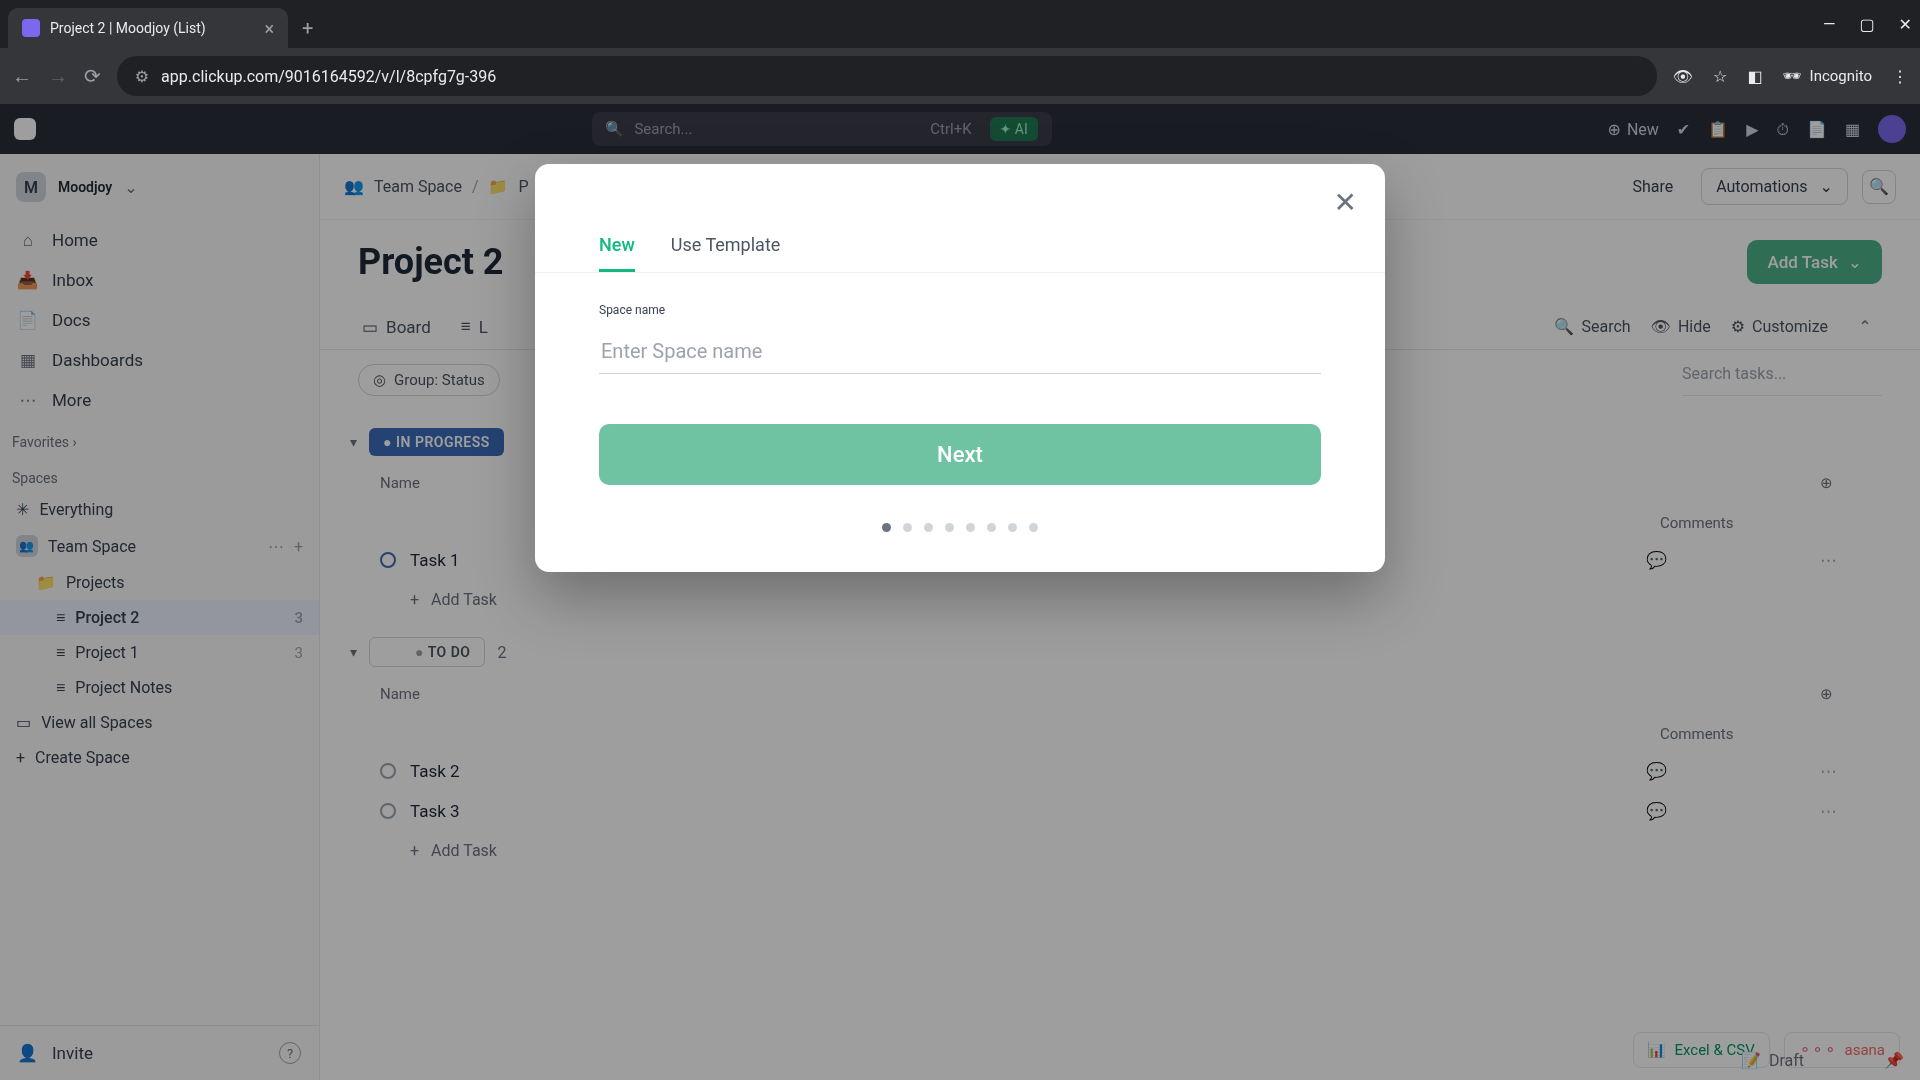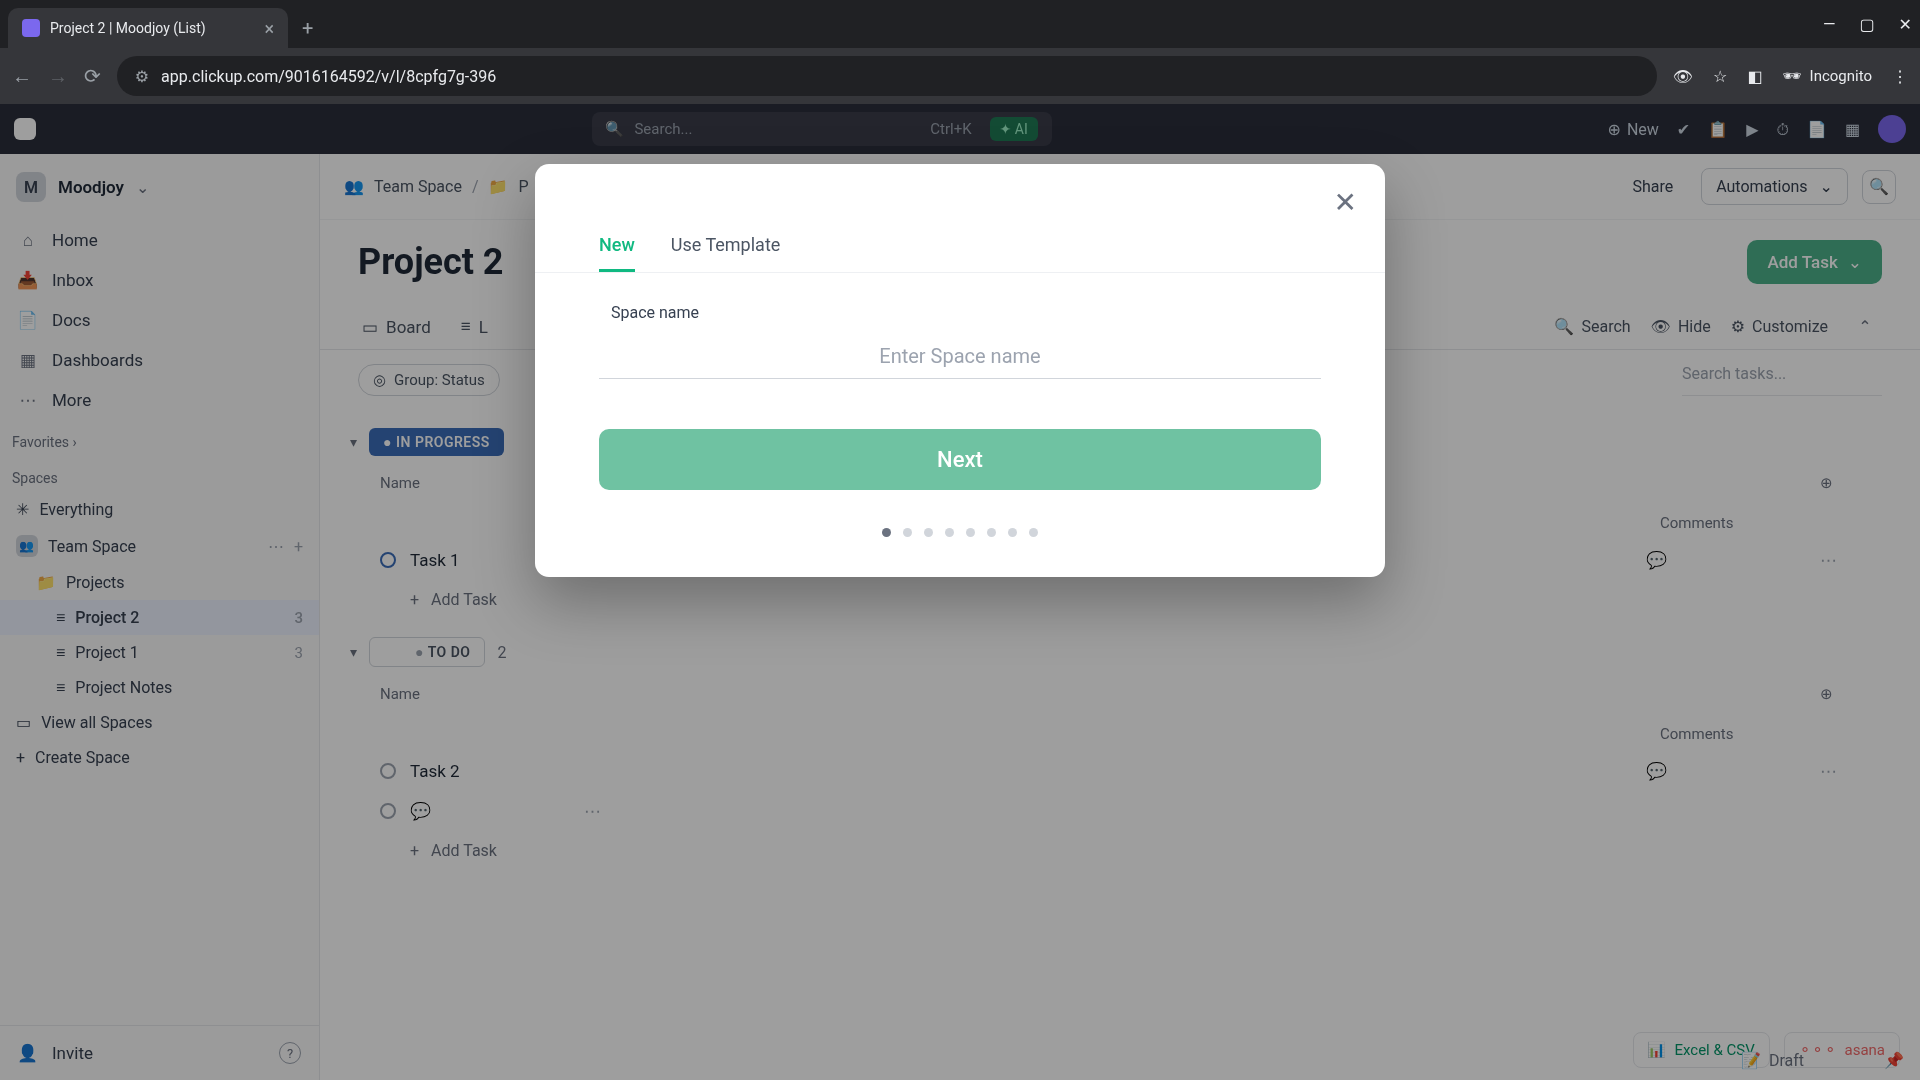--- a/index.html
+++ b/index.html
@@ -35,21 +35,21 @@
     .top-actions { display: flex; align-items: center; gap: 18px; color: #cbd5e1; }
     .new-btn { display: flex; align-items: center; gap: 6px; font-size: 16px; }
     .avatar-circ { width: 28px; height: 28px; background: #7b68ee; border-radius: 50%; }
 
     .app-main { flex: 1; display: flex; }
 
     
     .sidebar { width: 320px; border-right: 1px solid #e5e7eb; display: flex; flex-direction: column; background: #fafafa; }
     .ws-header { display: flex; align-items: center; gap: 12px; padding: 18px 16px; }
     .ws-icon { width: 30px; height: 30px; background: #d1d5db; border-radius: 8px; display: flex; align-items: center; justify-content: center; font-weight: 600; color: #374151; }
-    .ws-name { font-size: 17px; font-weight: 600; color: #1f2937; }
+    .ws-name { font-size: 14px; font-weight: 600; color: #1f2937; }
     .chev { color: #6b7280; }
     .nav-item { display: flex; align-items: center; gap: 14px; padding: 10px 18px; color: #374151; font-size: 17px; cursor: pointer; }
     .nav-icon2 { width: 20px; height: 20px; color: #6b7280; display: flex; align-items: center; justify-content: center; }
     .section-label { padding: 14px 12px 6px; font-size: 14px; color: #6b7280; }
     .tree-item { display: flex; align-items: center; gap: 10px; padding: 8px 16px; color: #374151; font-size: 16px; cursor: pointer; }
     .tree-item.indent1 { padding-left: 36px; }
     .tree-item.indent2 { padding-left: 56px; }
     .tree-item.active { background: #eef2ff; font-weight: 500; }
     .tree-item .count { margin-left: auto; color: #9ca3af; font-size: 15px; }
     .tree-item .row-actions { margin-left: auto; color: #9ca3af; display: flex; gap: 10px; }
@@ -112,22 +112,22 @@
     .planet-main { width: 80px; height: 80px; background: #7b68ee; border-radius: 50%; position: absolute; top: 14px; left: 14px; }
     .planet-moon { width: 28px; height: 28px; background: #a394f0; border-radius: 50%; position: absolute; top: 6px; left: 18px; }
     .planet-ring { width: 120px; height: 30px; border: 2px solid #d4cef5; border-radius: 50%; position: absolute; top: 40px; left: -10px; transform: rotate(-18deg); border-top-color: transparent; }
     .modal-title { font-size: 30px; font-weight: 600; color: #1f2937; }
 
     .modal-tabs { display: flex; gap: 36px; padding: 30px 64px 0; border-bottom: 1px solid #eef0f3; }
     .m-tab { padding-bottom: 14px; font-size: 18px; color: #4b5563; cursor: pointer; }
     .m-tab.active { color: #10b981; border-bottom: 3px solid #10b981; font-weight: 500; }
 
     .modal-body { padding: 30px 64px 10px; }
-    .field-label { font-size: 16px; color: #374151; margin-bottom: 12px; margin-left: 12px; }
-    .field-input { width: 100%; border: none; border-bottom: 1.5px solid #d1d5db; font-size: 20px; padding: 10px 2px; color: #be185d; outline: none; text-align: center; }
+    .field-label { font-size: 12px; color: #374151; margin-bottom: 12px; }
+    .field-input { width: 100%; border: none; border-bottom: 1.5px solid #d1d5db; font-size: 20px; padding: 10px 2px; color: #be185d; outline: none; }
     .field-input::placeholder { color: #9ca3af; }
     .next-btn { width: 100%; background: #6fc2a2; color: #fff; font-size: 22px; font-weight: 500; padding: 18px 0; border: none; border-radius: 10px; margin-top: 50px; cursor: pointer; }
     .dots { display: flex; justify-content: center; gap: 12px; margin-top: 28px; }
     .dot { width: 9px; height: 9px; background: #d1d5db; border-radius: 50%; }
     .dot.active { background: #6b7280; }
   </style>
 </head>
 <body>
 
 <div class="browser-chrome">
@@ -360,20 +360,21 @@
             <div class="col-add">⊕</div>
           </div>
           <div class="task-row">
             <span class="task-circ gray"></span>
             <span class="task-name">Task 2</span>
             <span class="task-comments">💬</span>
             <span class="task-dots">⋯</span>
           </div>
           <div class="task-row">
             <span class="task-circ gray"></span>
+            <span class="task-name">Task 3</span>
             <span class="task-comments">💬</span>
             <span class="task-dots">⋯</span>
           </div>
           <div class="addtask-row">
               <span>+</span>
               <span>Add Task</span>
             </div>
         </div>
 
         <div class="corner-badges">

